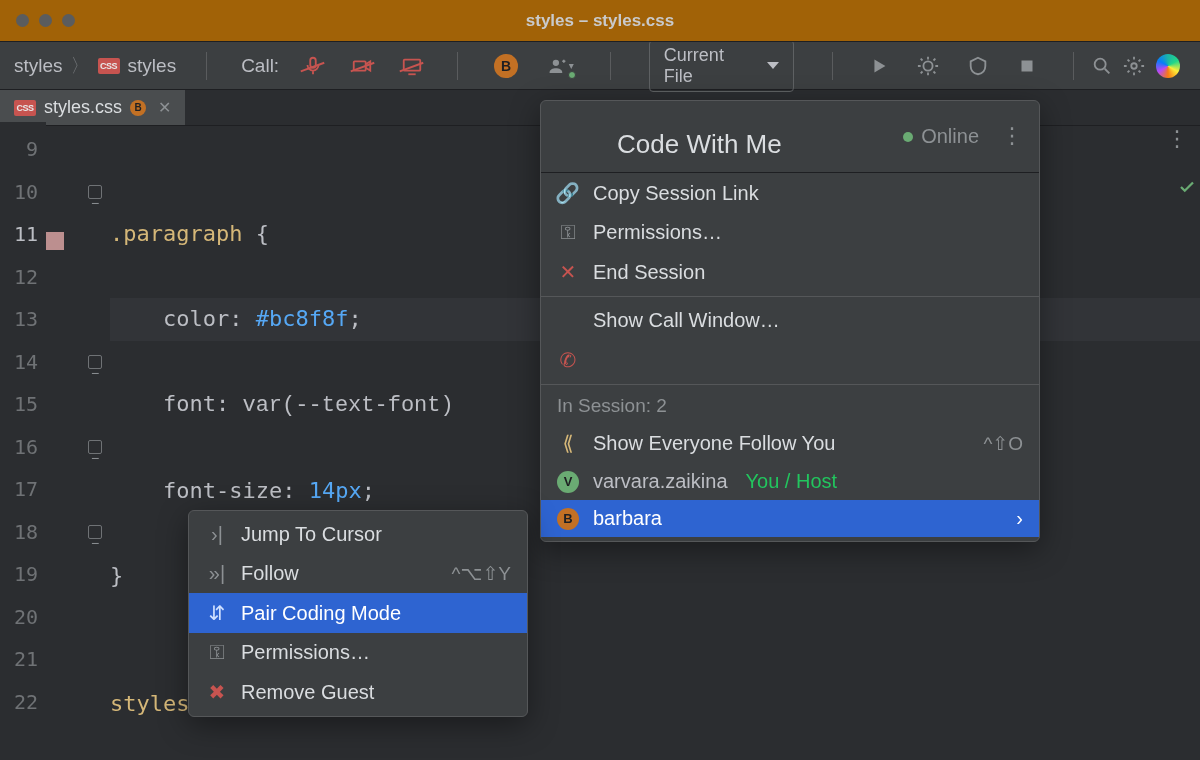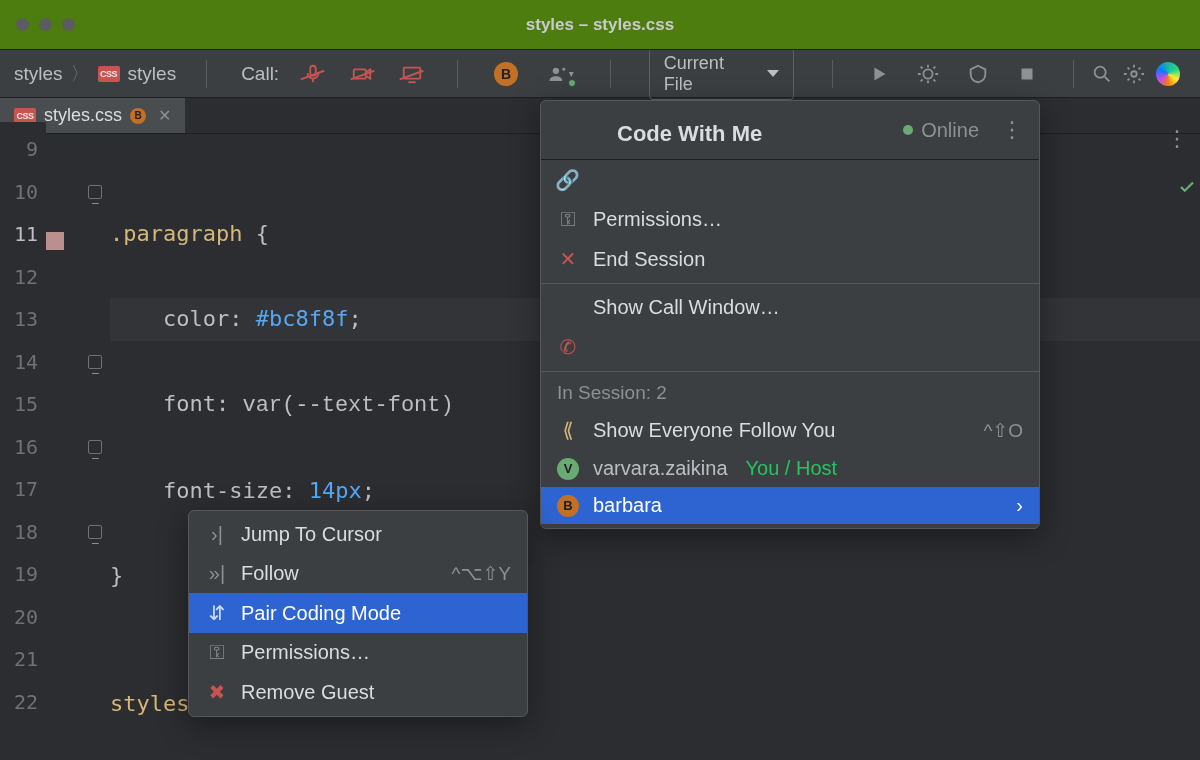--- a/index.html
+++ b/index.html
@@ -5,22 +5,22 @@
   * { box-sizing: border-box; margin: 0; padding: 0; }
   body {
     width: 1200px; height: 760px;
     background: #2b2d30;
     font-family: -apple-system, BlinkMacSystemFont, "Segoe UI", sans-serif;
     color: #bcbec4;
     overflow: hidden;
     position: relative;
   }
   .titlebar {
-    height: 50px;
-    background: #4d7c0f;
+    height: 42px;
+    background: #a16207;
     display: flex; align-items: center;
     padding: 0 16px;
     border-bottom: 1px solid #1e1f22;
     position: relative;
   }
   .traffic { display:flex; gap:10px; }
   .traffic span { width:13px; height:13px; border-radius:50%; background:#5a5c5e; display:inline-block;}
   .window-title { position:absolute; left:0; right:0; text-align:center; font-size:17px; color:#c9cacc; font-weight:600;}
   .toolbar {
     height: 48px;
@@ -130,21 +130,21 @@
     border: 1px solid #555759;
     border-radius: 6px;
     box-shadow: 0 8px 30px rgba(0,0,0,0.4);
     padding-bottom: 4px;
   }
   .cwm-header {
     display:flex; align-items:center;
     padding: 12px 16px;
     border-bottom: 1px solid #1e1f22;
   }
-  .cwm-title { font-size:22px; font-weight:bold; color:#dadde0; margin: 8px auto 0 60px;}
+  .cwm-title { font-size:26px; font-weight:normal; color:#dadde0; margin: 16px auto 0 60px;}
   .cwm-online { display:flex; align-items:center; gap:8px; color:#8d9194; font-size:20px;}
   .cwm-online-dot { width:10px; height:10px; border-radius:50%; background:#6aab73;}
   .cwm-kebab { margin-left:22px; color:#8d9194; font-size:22px; line-height:0.4; }
   .cwm-item {
     display:flex; align-items:center;
     padding: 8px 16px;
     font-size:20px; color:#dadde0;
     gap: 14px;
   }
   .cwm-item .ic { width:22px; display:inline-flex; justify-content:center; color:#8d9194;}
@@ -361,20 +361,21 @@
     <span class="cwm-title">Code With Me</span>
     <span class="cwm-online">
       <span class="cwm-online-dot"></span>
       <span>Online</span>
     </span>
     <span class="cwm-kebab">⋮</span>
   </div>
 
   <div class="cwm-item">
     <span class="ic">🔗</span>
+    <span>Copy Session Link</span>
   </div>
   <div class="cwm-item">
     <span class="ic">⚿</span>
     <span>Permissions…</span>
   </div>
   <div class="cwm-item red">
     <span class="ic">✕</span>
     <span>End Session</span>
   </div>
   <div class="cwm-sep"></div>

